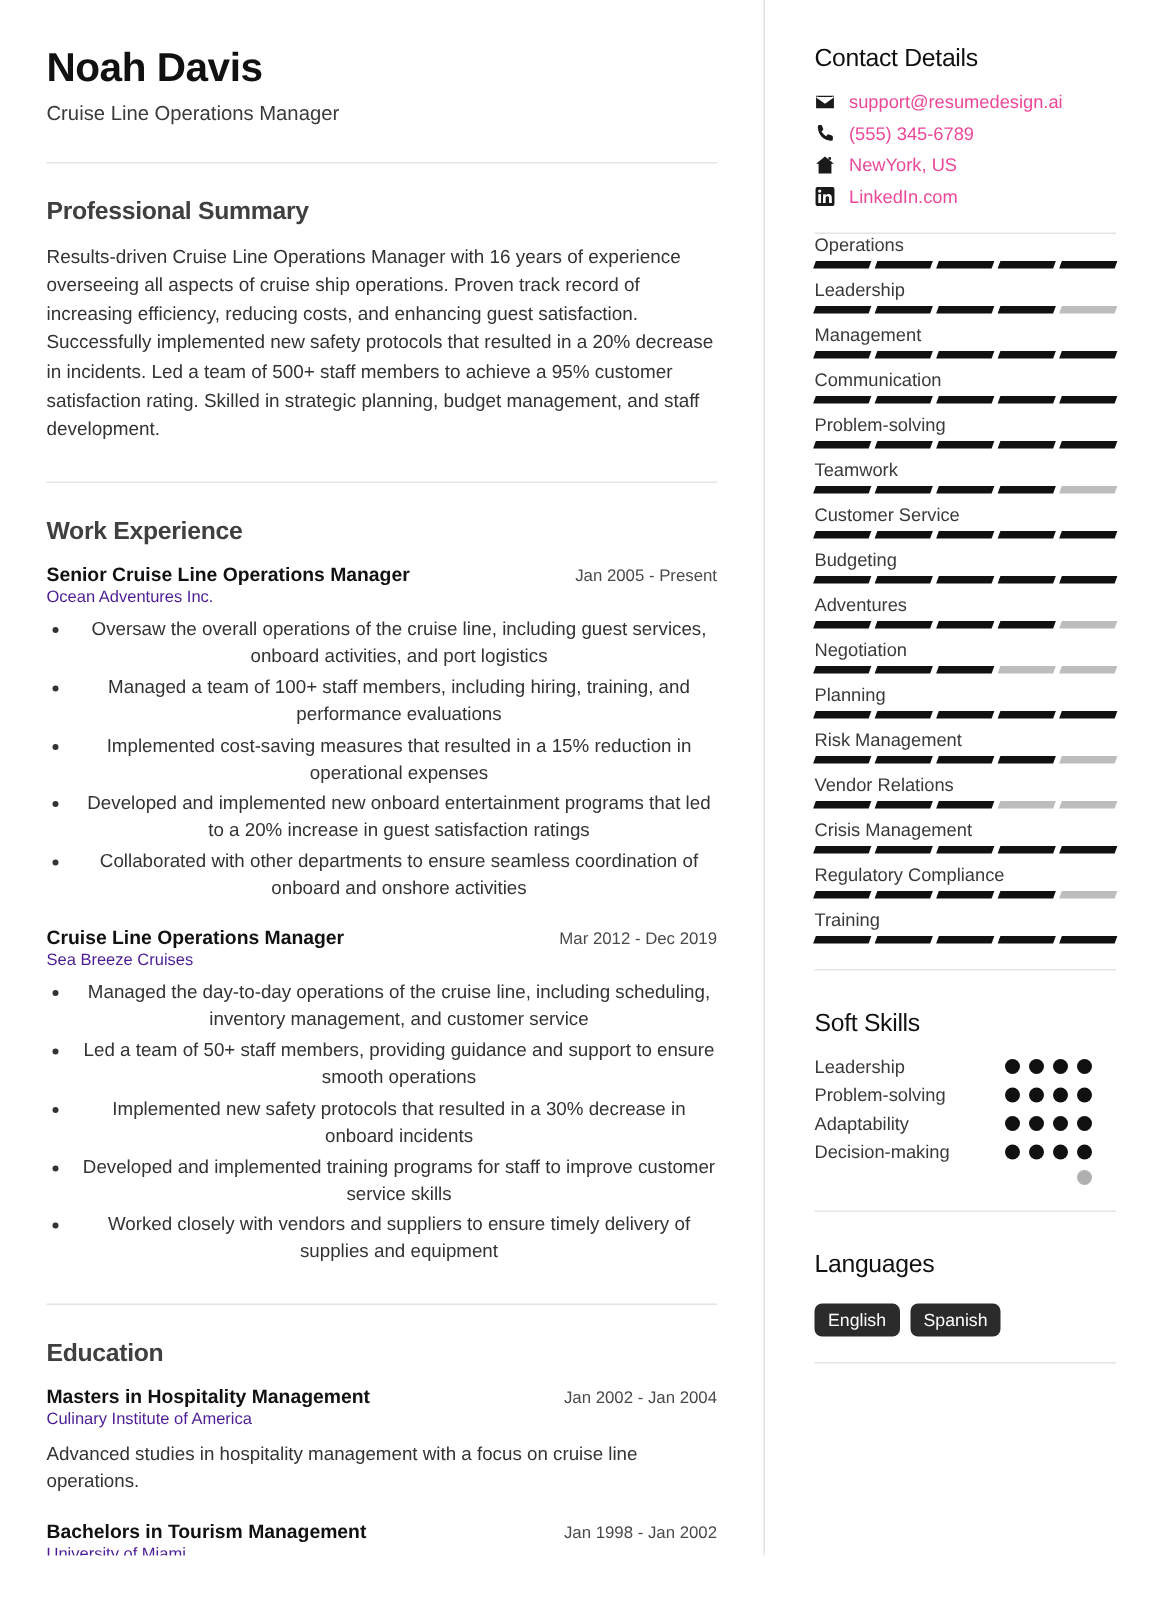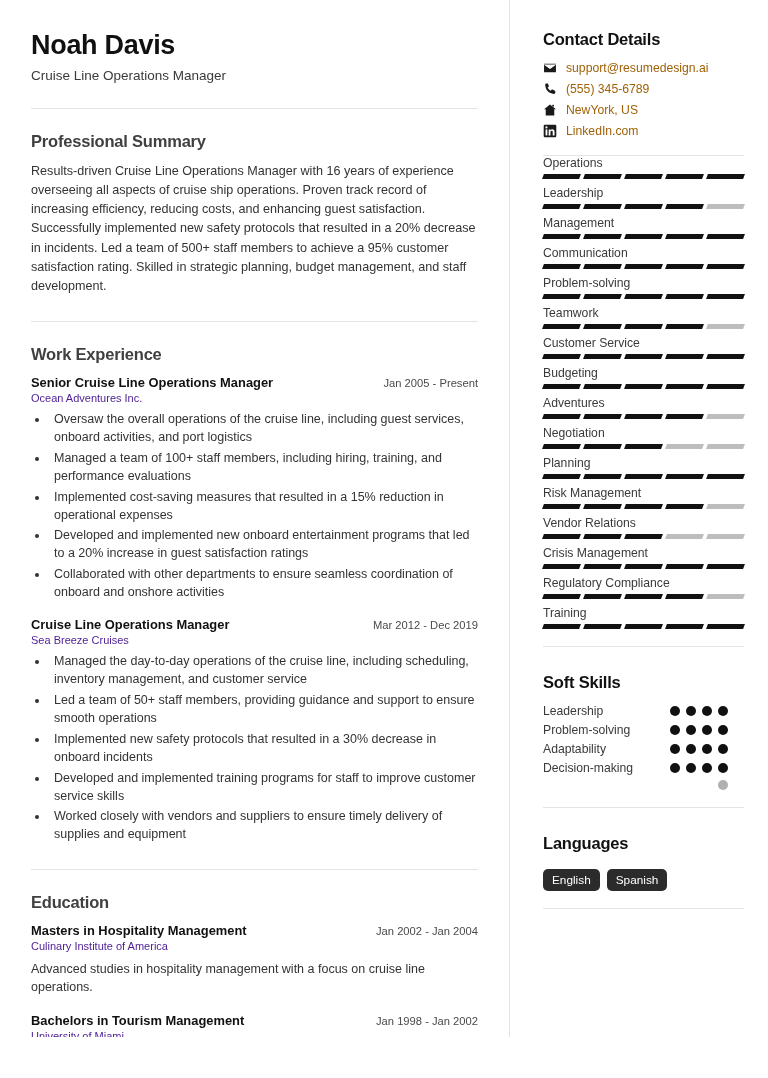--- a/index.html
+++ b/index.html
@@ -36,40 +36,40 @@
   .entry { margin-top:8px; }
   .entry + .entry { margin-top:16px; }
   .entry-head { display:flex; justify-content:space-between; align-items:baseline; }
   .entry-title { font-size:12.9px; font-weight:bold; color:#111; }
   .entry-date { font-size:11.2px; color:#4a4a4a; white-space:nowrap; padding-left:10px; }
   .entry-org { font-size:11px; color:#4c1d95; margin-top:2px; }
 
   ul.bullets { margin:6px 0 0 18px; }
   ul.bullets li {
     font-size:12.5px; line-height:1.45; color:#333;
-    margin-bottom:2.5px; padding-left:5px;
+    margin-bottom:2.5px; padding-left:5px;text-align:center;
   }
   ul.bullets li::marker { font-size:12px; }
 
   .edu-desc { font-size:12.5px; line-height:1.48; color:#333; margin-top:8px; }
   .edu-entry { margin-top:6px; }
   .edu-entry + .edu-entry { margin-top:16px; }
 
   
   .right { width:258px; padding:30px 24px 0 33px; }
   .r-title {
-    font-size:16.5px; font-weight:bold; color:#111;
+    font-size:16.5px; font-weight:normal; color:#111;
     letter-spacing:-0.2px; margin-bottom:12px;
   }
   .r-title.gap { margin-top:26px; }
 
   .contact-row { display:flex; align-items:center; margin-bottom:7px; }
   .c-icon { width:18px; flex:0 0 18px; display:flex; align-items:center; color:#1a1a1a; }
   .c-icon svg { display:block; }
-  .c-text { font-size:12.2px; color:#a16207; padding-left:5px;text-align:center; }
+  .c-text { font-size:12.2px; color:#ec4899; padding-left:5px;text-align:center; }
 
   .r-hr { height:1px; background:#e4e4e4; margin:17px 0 0 0; }
 
   
   .skill { margin-bottom:1px; }
   .skill-name { font-size:12.2px; color:#3a3a3a; margin-bottom:4px; }
   .bar { display:flex; gap:4px; margin-bottom:7px; }
   .seg {
     flex:1; height:5px; transform:skewX(-20deg);
   }

